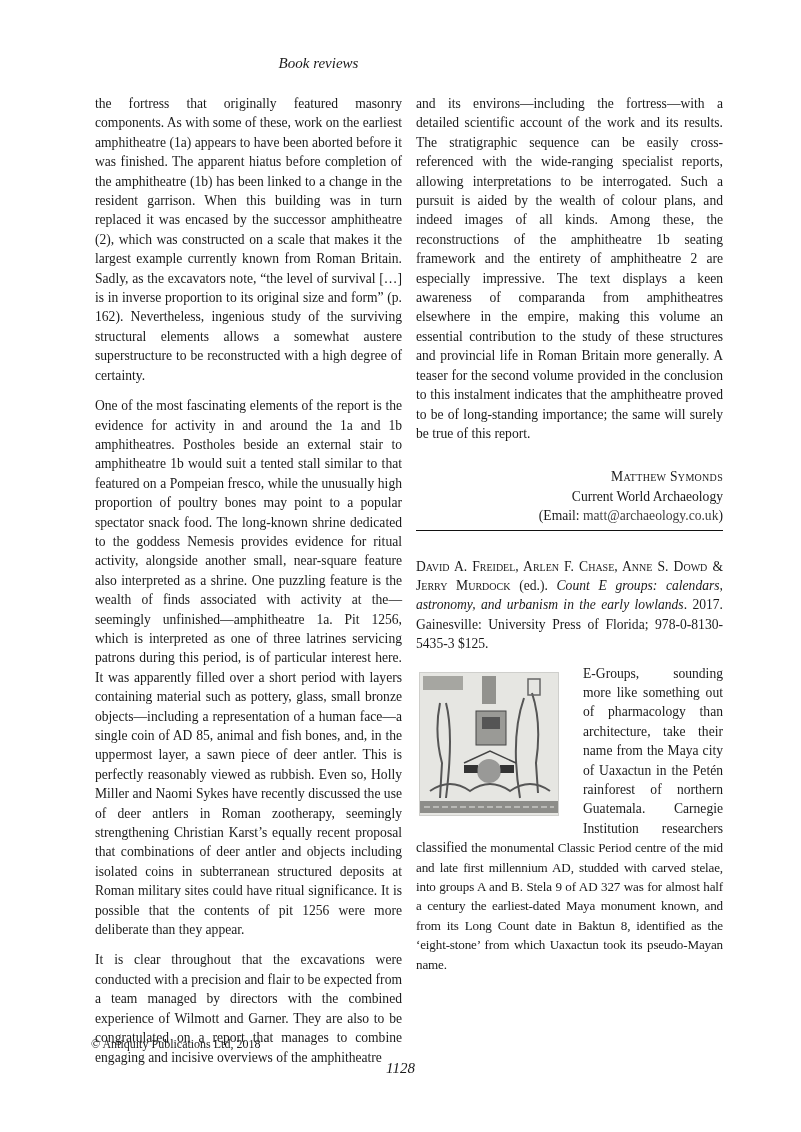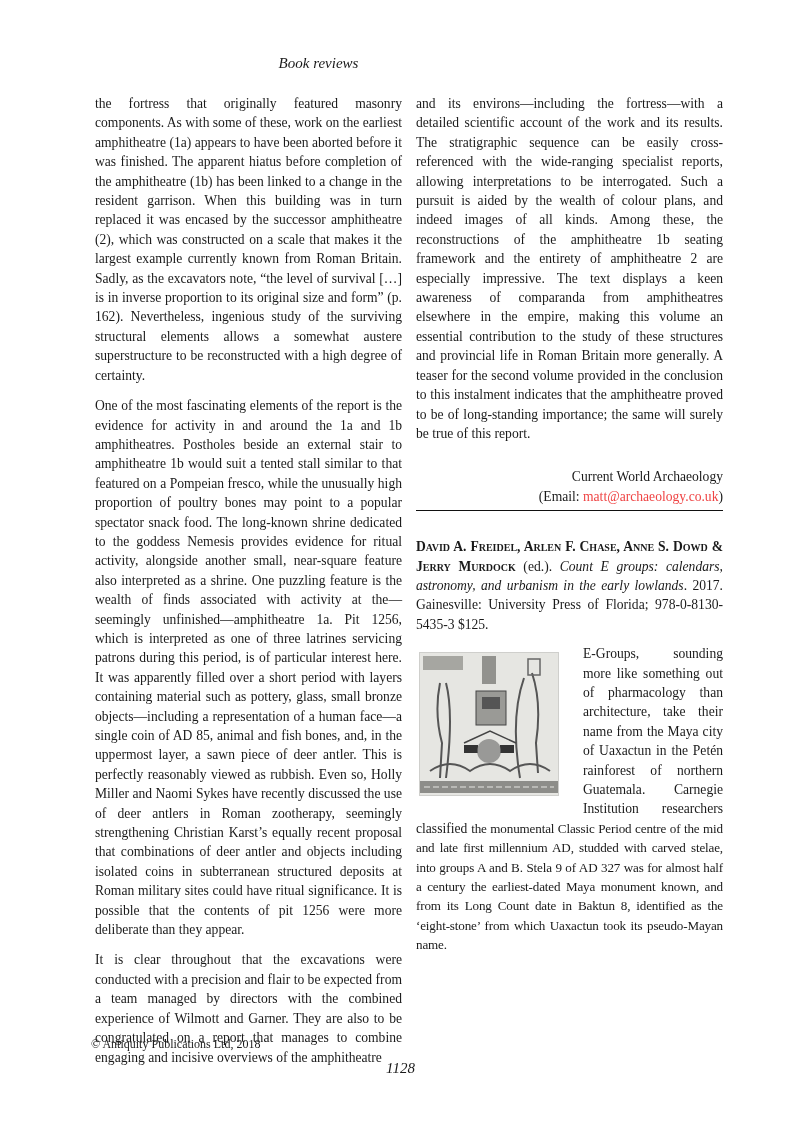--- a/index.html
+++ b/index.html
@@ -15,24 +15,24 @@
   .col {
     position: absolute; top: 94px; width: 307px;
     font-size: 13.6px; line-height: 19.4px; text-align: justify;
     hyphens: none;
   }
   .col.left { left: 95px; }
   .col.right { left: 416px; }
   .col p { margin: 0 0 11px 0; }
   .signature { text-align: right; margin-top: 24px; line-height: 19.4px; }
   .signature .name { font-variant: small-caps; letter-spacing: 0.3px; }
-  .signature a { color: #ef4444; text-decoration: none; font-family: Liberation Serif, serif; }
+  .signature a { color: #404040; text-decoration: none; font-family: Liberation Serif, serif; }
   .rule { border: 0; border-top: 1.3px solid #111; margin: 4px 0 0 0; }
   .citation { margin-top: 26px; line-height: 19.4px; text-align: justify; }
-  .citation .authors { font-variant: small-caps; font-weight: bold; }
+  .citation .authors { font-variant: small-caps; }
   .citation .title { font-style: italic; }
   .figure-wrap { margin-top: 10px; }
   .figure {
     float: left; width: 138px; height: 142px; margin: 8px 24px 6px 3px;
     background: #e9e9e6; border: 1px solid #cfcfcc; position: relative; overflow: hidden;
   }
   .col.right .cond { font-size: 13.1px; letter-spacing: -0.15px; }
   .footer-copy {
     position: absolute; top: 1037px; left: 91px; font-size: 12px;
   }
@@ -49,20 +49,21 @@
 <div class="col left">
   <p>the fortress that originally featured masonry components. As with some of these, work on the earliest amphitheatre (1a) appears to have been aborted before it was finished. The apparent hiatus before completion of the amphitheatre (1b) has been linked to a change in the resident garrison. When this building was in turn replaced it was encased by the successor amphitheatre (2), which was constructed on a scale that makes it the largest example currently known from Roman Britain. Sadly, as the excavators note, “the level of survival […] is in inverse proportion to its original size and form” (p. 162). Nevertheless, ingenious study of the surviving structural elements allows a somewhat austere superstructure to be reconstructed with a high degree of certainty.</p>
   <p>One of the most fascinating elements of the report is the evidence for activity in and around the 1a and 1b amphitheatres. Postholes beside an external stair to amphitheatre 1b would suit a tented stall similar to that featured on a Pompeian fresco, while the unusually high proportion of poultry bones may point to a popular spectator snack food. The long-known shrine dedicated to the goddess Nemesis provides evidence for ritual activity, alongside another small, near-square feature also interpreted as a shrine. One puzzling feature is the wealth of finds associated with activity at the—seemingly unfinished—amphitheatre 1a. Pit 1256, which is interpreted as one of three latrines servicing patrons during this period, is of particular interest here. It was apparently filled over a short period with layers containing material such as pottery, glass, small bronze objects—including a representation of a human face—a single coin of AD 85, animal and fish bones, and, in the uppermost layer, a sawn piece of deer antler. This is perfectly reasonably viewed as rubbish. Even so, Holly Miller and Naomi Sykes have recently discussed the use of deer antlers in Roman zootherapy, seemingly strengthening Christian Karst’s equally recent proposal that combinations of deer antler and objects including isolated coins in subterranean structured deposits at Roman military sites could have ritual significance. It is possible that the contents of pit 1256 were more deliberate than they appear.</p>
   <p>It is clear throughout that the excavations were conducted with a precision and flair to be expected from a team managed by directors with the combined experience of Wilmott and Garner. They are also to be congratulated on a report that manages to combine engaging and incisive overviews of the amphitheatre</p>
 </div>
 
 <div class="col right">
   <p>and its environs—including the fortress—with a detailed scientific account of the work and its results. The stratigraphic sequence can be easily cross-referenced with the wide-ranging specialist reports, allowing interpretations to be interrogated. Such a pursuit is aided by the wealth of colour plans, and indeed images of all kinds. Among these, the reconstructions of the amphitheatre 1b seating framework and the entirety of amphitheatre 2 are especially impressive. The text displays a keen awareness of comparanda from amphitheatres elsewhere in the empire, making this volume an essential contribution to the study of these structures and provincial life in Roman Britain more generally. A teaser for the second volume provided in the conclusion to this instalment indicates that the amphitheatre proved to be of long-standing importance; the same will surely be true of this report.</p>
 
   <div class="signature">
+    <div class="name">Matthew Symonds</div>
     <div>Current World Archaeology</div>
     <div><span>(Email: </span><a href="#">matt@archaeology.co.uk</a><span>)</span></div>
   </div>
   <hr class="rule">
 
   <div class="citation"><span class="authors">David A. Freidel, Arlen F. Chase, Anne S. Dowd &amp; Jerry Murdock</span><span> (ed.). </span><span class="title">Count E groups: calendars, astronomy, and urbanism in the early lowlands</span><span>. 2017. Gainesville: University Press of Florida; 978-0-8130-5435-3 $125.</span></div>
 
   <div class="figure-wrap">
     <div class="figure" title="Maya carved relief illustration">
       <svg width="138" height="142" viewBox="0 0 138 142">

